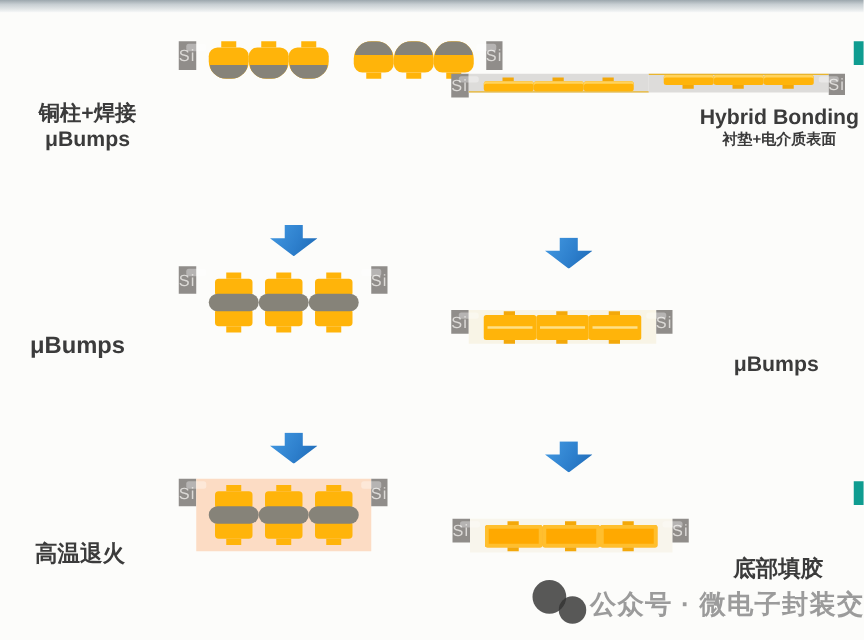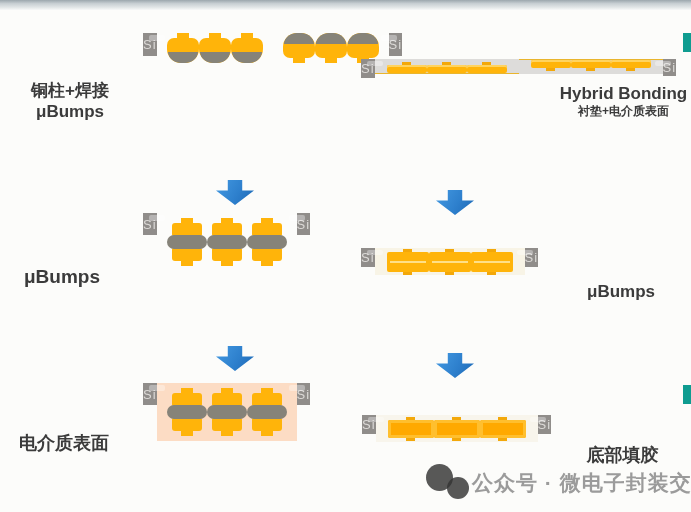--- a/index.html
+++ b/index.html
@@ -319,21 +319,21 @@
 </div>
 
 <div class="lbl" style="left:8px;top:80px;width:124px;font-size:17px">
   <div>铜柱+焊接</div>
   <div>μBumps</div>
 </div>
 <div class="lbl" style="left:0px;top:265px;width:124px;font-size:19px">
   <div>μBumps</div>
 </div>
 <div class="lbl" style="left:18px;top:432px;width:92px;font-size:18px">
-  <div>电介质表面</div>
+  <div>高温退火</div>
 </div>
 <div class="lbl" style="left:556px;top:83px;width:135px;font-size:17px">
   <div>Hybrid Bonding</div>
   <div style="font-size:12px">衬垫+电介质表面</div>
 </div>
 <div class="lbl" style="left:556px;top:281px;width:130px;font-size:17px">
   <div>μBumps</div>
 </div>
 <div class="lbl" style="left:575px;top:444px;width:95px;font-size:18px">
   <div>底部填胶</div>

